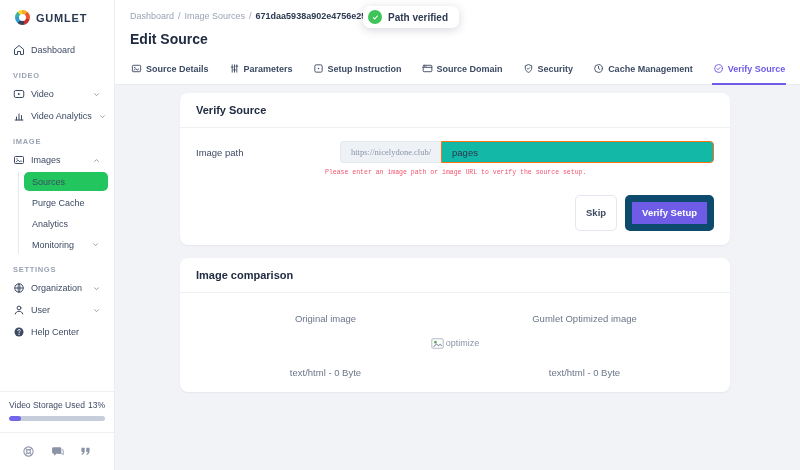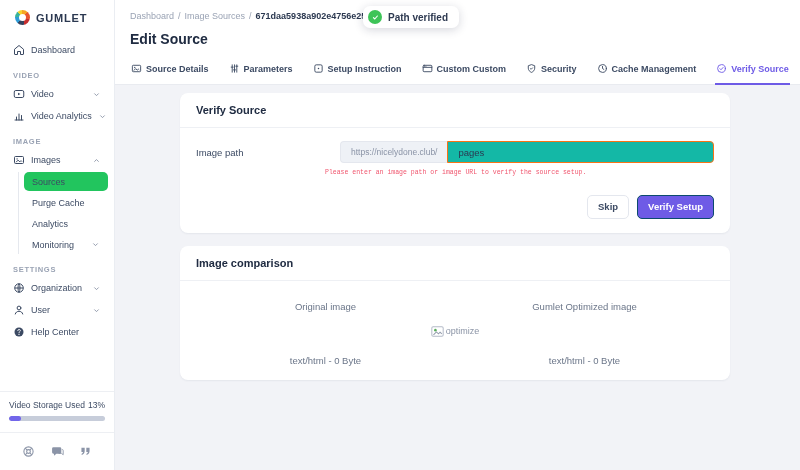--- a/index.html
+++ b/index.html
@@ -102,39 +102,39 @@
     padding:11px 16px; border-bottom:1px solid #eef0f4;
     font-size:11px; font-weight:700; color:#202c42;
   }
 
   .field-row { display:flex; align-items:center; padding:13px 16px 0;gap:15px; }
   .field-label { width:129px; font-size:9.5px; color:#3c4a63; flex:none; }
   .input-group { display:flex; flex:1; height:22px; }
   .input-prefix {
     background:#eef1f6; border:1px solid #e4e7ee; border-right:none;
     border-radius:4px 0 0 4px; font-size:8.5px; color:#8a93a6;
-    display:flex; align-items:center; padding:0 10px; white-space:nowrap;
+    display:flex; align-items:center; padding:0 10px; white-space:nowrap;font-family:Liberation Serif, serif;
   }
   .input-field {
     flex:1; min-width:0; border:1px solid #f97316; border-radius:0 4px 4px 0;
     font-size:9.5px; color:#2b3850; padding:0 10px; outline:none;
     font-family:"Liberation Sans", sans-serif; background:#14b8a6;
   }
   .error-text {
     margin:6px 16px 0 145px;
     font-family:"Liberation Mono", monospace;
     font-size:6.5px; color:#f0566e; line-height:1.3;
   }
   .card-footer { display:flex; justify-content:flex-end; gap:8px; padding:18px 16px 14px; }
   .btn {
     font-size:9.5px; font-weight:600; border-radius:5px; padding:6px 10px;
     font-family:"Liberation Sans", sans-serif; cursor:pointer; line-height:1;
   }
   .btn-outline { background:#fff; border:1px solid #e4e7ee; color:#3c4a63; }
-  .btn-primary { background:#6e5be6; border:1px solid #0c4a6e; color:#fff; }
+  .btn-primary { background:#6e5be6; border:7px solid #0c4a6e; color:#fff; }
 
   .compare-body { padding:20px 16px 14px; }
   .compare-cols { display:flex; }
   .compare-col { flex:1; text-align:center; font-size:9.5px; color:#6b7689; }
   .broken-row {
     margin-top:14px; display:flex; justify-content:center; align-items:center;
     gap:2px; font-size:9px; color:#8b94a6;
   }
   .broken-row svg { width:13px; height:11px; }
   .compare-meta { margin-top:18px; }
@@ -356,21 +356,21 @@
           </span>
           <span>Setup Instruction</span>
         </div>
         <div class="tab">
           <span class="ic">
             <svg viewBox="0 0 24 24" fill="none" stroke="currentColor" stroke-width="2" stroke-linecap="round">
                 <rect x="2.5" y="5" width="19" height="14" rx="2"></rect>
                 <path d="M2.5 9.5h19M5.8 7.3h.01M8.6 7.3h.01"></path>
               </svg>
           </span>
-          <span>Custom Custom</span>
+          <span>Source Domain</span>
         </div>
         <div class="tab">
           <span class="ic">
             <svg viewBox="0 0 24 24" fill="none" stroke="currentColor" stroke-width="2" stroke-linejoin="round">
                 <path d="M12 3.5 19 6v5.2c0 4.6-3.1 7.6-7 9.3-3.9-1.7-7-4.7-7-9.3V6Z"></path>
                 <path d="m9.2 11.8 2 2 3.6-3.8"></path>
               </svg>
           </span>
           <span>Security</span>
         </div>

